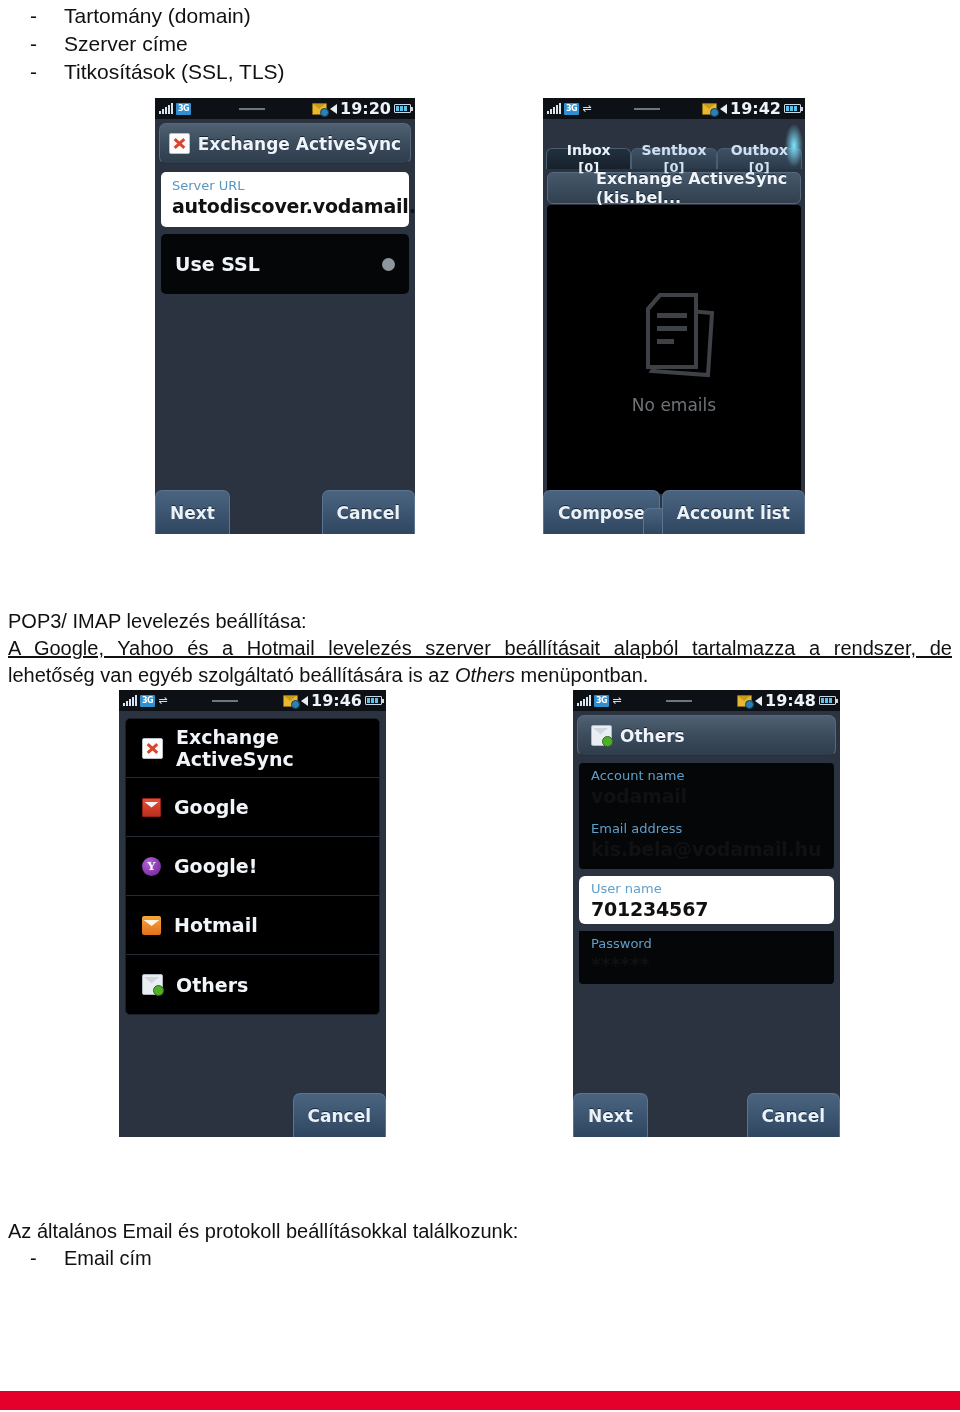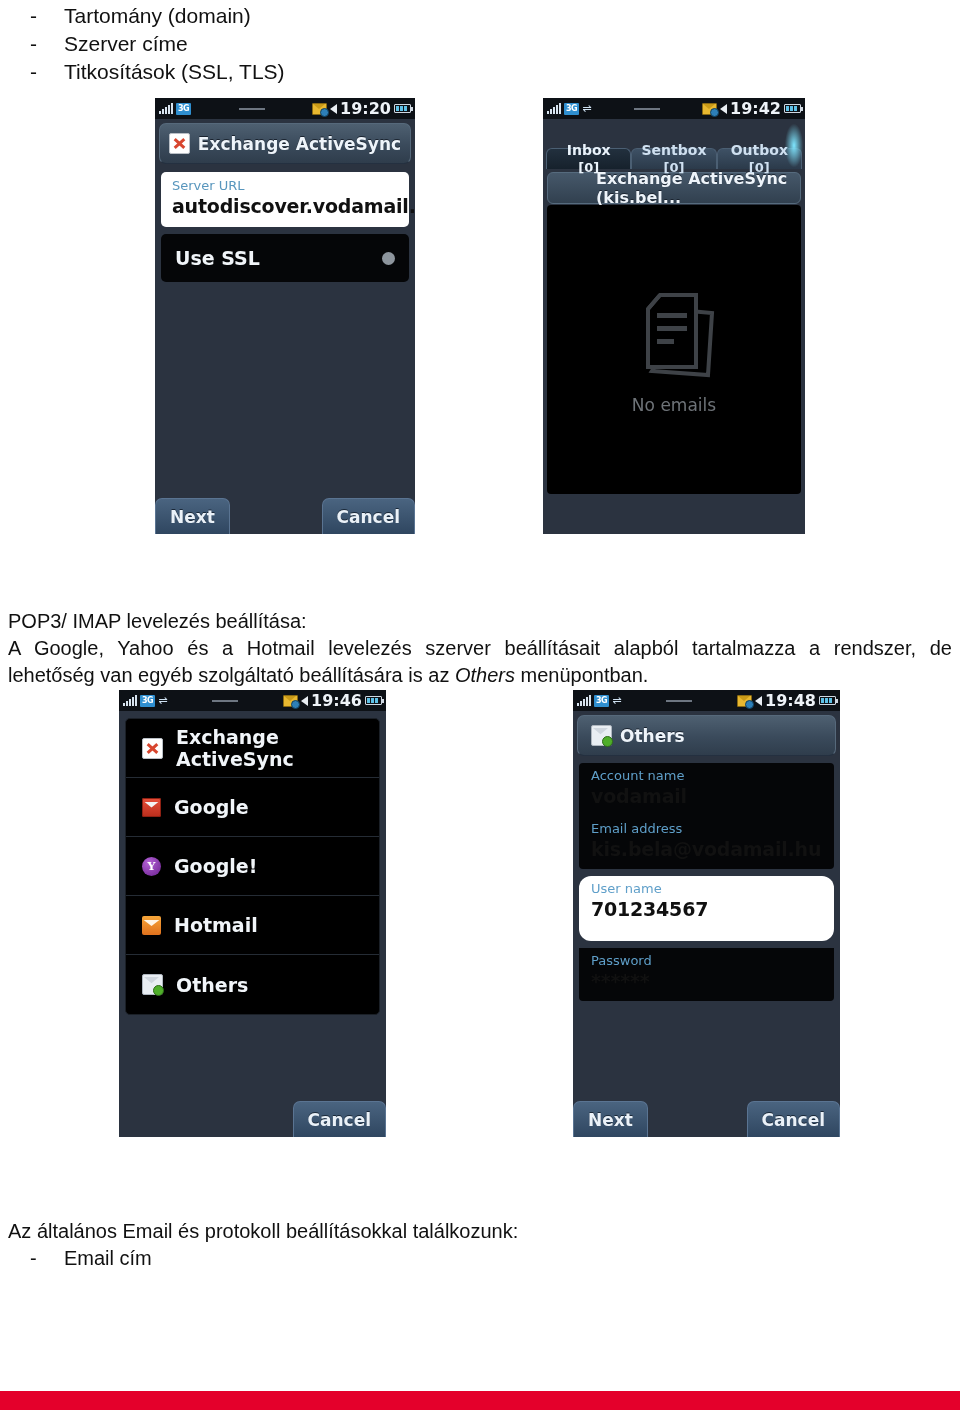--- a/index.html
+++ b/index.html
@@ -11,21 +11,21 @@
     position:relative;
     overflow:hidden;
   }
   
   .doc-list{position:absolute;left:30px;top:2px;width:620px;}
   .doc-li{display:flex;align-items:flex-start;font-size:21px;line-height:28px;color:#111;}
   .doc-li .dash{width:34px;flex:0 0 34px;}
   .para{position:absolute;font-size:20px;line-height:27px;color:#111;}
   #para-pop3{left:8px;top:608px;width:944px;}
   #para-pop3 .l1{ }
-  #para-pop3 .l2{text-align:justify;text-align-last:justify;}
+  #para-pop3 .l2{text-align:justify;text-align-last:justify;text-decoration:underline;}
   #para-pop3 .l3{ }
   .ital{font-style:italic;}
   #para-bottom{left:8px;top:1218px;width:900px;}
   #para-bottom .sub{display:flex;margin-left:22px;}
   #para-bottom .sub .dash{width:34px;flex:0 0 34px;}
   .redbar{position:absolute;left:0;top:1391px;width:960px;height:19px;background:#e4002b;}
 
   
   .phone{position:absolute;box-sizing:border-box;overflow:hidden;
          font-family:"DejaVu Sans", sans-serif;}
@@ -95,28 +95,28 @@
   .ico-others .badge{position:absolute;right:-2px;bottom:-2px;width:9px;height:9px;border-radius:50%;
        background:#4fae2a;border:1px solid #2e6b18;}
 
   
   .field-white{background:#ffffff;margin:8px 6px 0 6px;border-radius:5px;padding:6px 11px 9px 11px;
        box-sizing:border-box;}
   .f-label{font-size:13px;font-weight:normal;color:#5f9fc9;line-height:16px;}
   .field-white .f-label{color:#5896bd;}
   .f-value{font-size:19px;color:#111;line-height:24px;font-weight:bold;letter-spacing:-0.2px;}
   .row-toggle{display:flex;align-items:center;justify-content:space-between;
-       background:#050608;margin:7px 6px 0 6px;border-radius:5px;height:48px;
+       background:#050608;margin:7px 6px 0 6px;border-radius:5px;height:60px;
        padding:0 14px;box-sizing:border-box;}
   .row-toggle .lbl{font-size:19px;color:#f0f4f8;font-weight:bold;}
   .knob{width:13px;height:13px;border-radius:50%;background:#8d959d;}
 
   
   .softbar{position:absolute;left:0;bottom:0;width:100%;height:36px;}
-  .skey{position:absolute;bottom:0;height:36px;min-width:74px;padding:0 14px;box-sizing:border-box;
+  .skey{position:absolute;bottom:0;height:44px;min-width:74px;padding:0 14px;box-sizing:border-box;
         background:linear-gradient(#4a6480,#2f4660);border:1px solid #5a7492;border-bottom:none;
         color:#eaf1f8;font-size:17px;font-weight:bold;display:flex;align-items:center;
         justify-content:center;text-shadow:0 -1px 0 #1a2838;}
   .skey.l{left:0;border-radius:7px 7px 0 0;}
   .skey.r{right:0;border-radius:7px 7px 0 0;}
   .skey.c{left:50%;transform:translateX(-50%);min-width:62px;height:26px;border-radius:7px 7px 0 0;}
   .dots{display:flex;gap:5px;}
   .dots i{width:5px;height:5px;border-radius:50%;background:#cfe0f0;display:block;}
 
   
@@ -138,21 +138,21 @@
   .noemail{color:#6e7378;font-size:17px;margin-top:14px;}
 
   
   .listbox{margin:7px 6px 0 6px;background:#000;border-radius:5px;overflow:hidden;
        border:1px solid #1b2027;}
   .li{height:59px;display:flex;align-items:center;gap:13px;padding:0 16px;box-sizing:border-box;
       border-bottom:1px solid #252c35;color:#f1f5f9;font-size:19px;font-weight:bold;}
   .li:last-child{border-bottom:none;}
 
   
-  .f4w{background:#fff;margin:7px 6px 0 6px;border-radius:12px;padding:5px 12px 20px 12px;box-sizing:border-box;}
+  .f4w{background:#fff;margin:7px 6px 0 6px;border-radius:6px;padding:5px 12px 3px 12px;box-sizing:border-box;}
   .f4b{background:#050608;margin:0 6px;padding:5px 12px 8px 12px;box-sizing:border-box;}
   .f4b.first{margin-top:7px;border-radius:4px 4px 0 0;}
   .f4b.last{border-radius:0 0 4px 4px;}
 </style>
 </head>
 <body>
 
 <div class="doc-list">
   <div class="doc-li">
     <span class="dash">-</span>
@@ -273,20 +273,31 @@
       <polygon points="62,26 84,28 80,90 24,86" fill="none" stroke="#3e4247" stroke-width="4"></polygon>
       <path d="M20 24 L20 82 L68 82 L68 10 L32 10 Z" fill="#000" stroke="#3e4247" stroke-width="4"></path>
       <path d="M32 10 L20 24" fill="none" stroke="#3e4247" stroke-width="4"></path>
       <rect x="29" y="28" width="30" height="5" fill="#3e4247"></rect>
       <rect x="29" y="41" width="30" height="5" fill="#3e4247"></rect>
       <rect x="29" y="54" width="17" height="5" fill="#3e4247"></rect>
     </svg>
     <div class="noemail">No emails</div>
   </div>
 
+  <div class="softbar">
+    <div class="skey l">Compose</div>
+    <div class="skey c">
+      <span class="dots">
+          <i></i>
+          <i></i>
+          <i></i>
+        </span>
+    </div>
+    <div class="skey r">Account list</div>
+  </div>
 </div>
 
 <div class="para" id="para-pop3">
   <div class="l1">POP3/ IMAP levelezés beállítása:</div>
   <div class="l2">A Google, Yahoo és a Hotmail levelezés szerver beállításait alapból tartalmazza a rendszer, de</div>
   <div class="l3">
     <span>lehetőség van egyéb szolgáltató beállítására is az </span><span class="ital">Others</span><span> menüpontban.</span>
   </div>
 </div>
 

